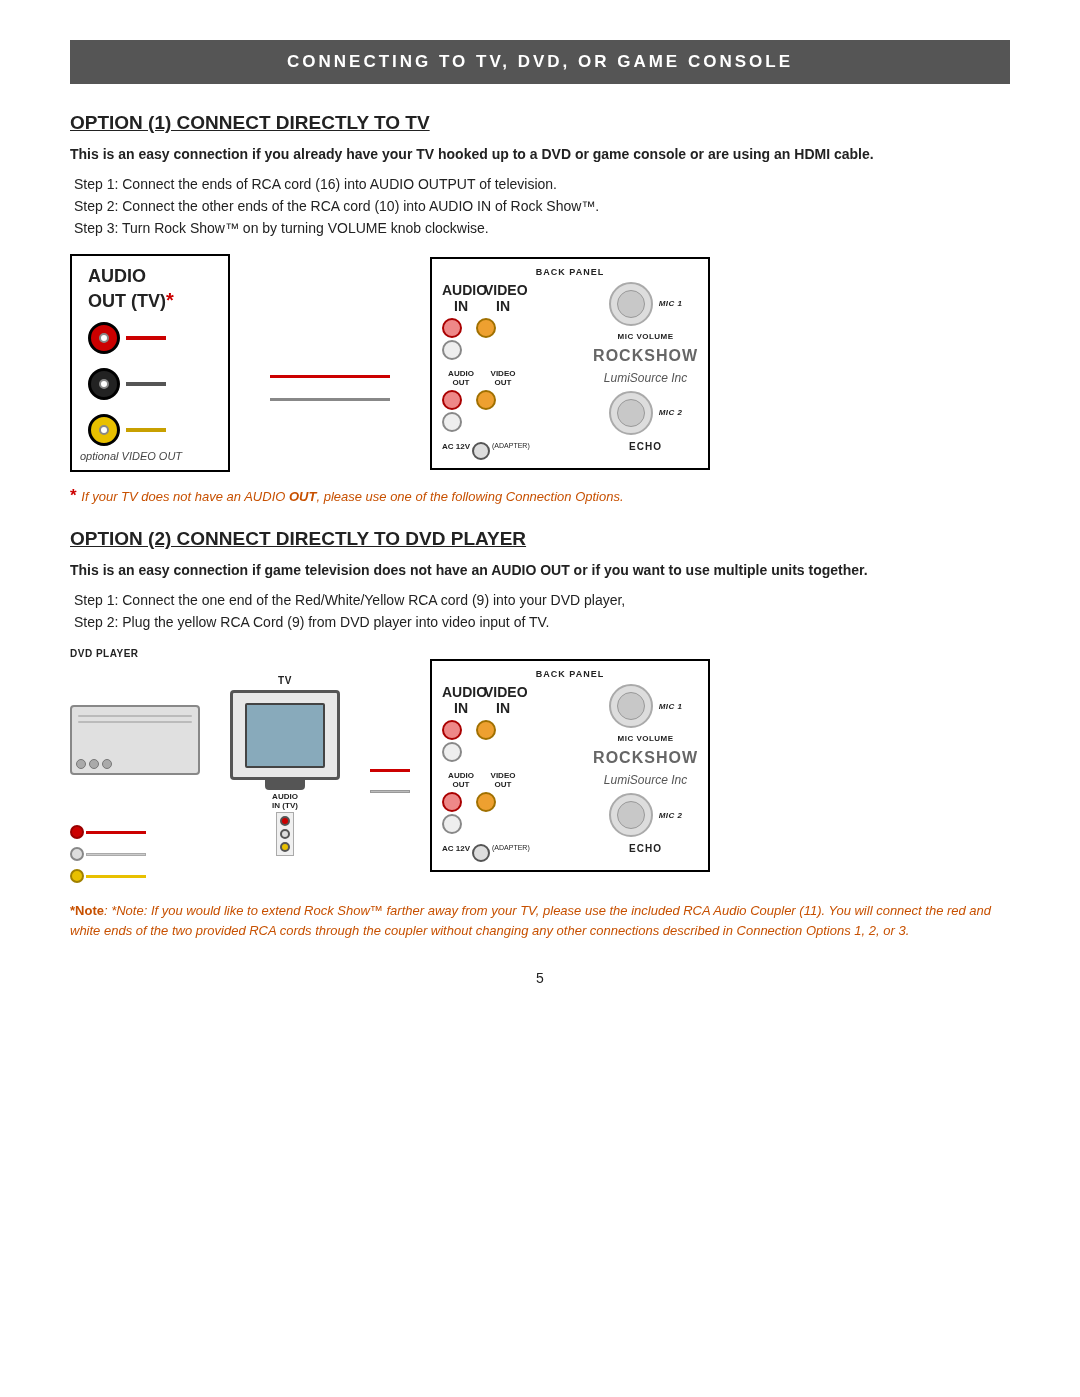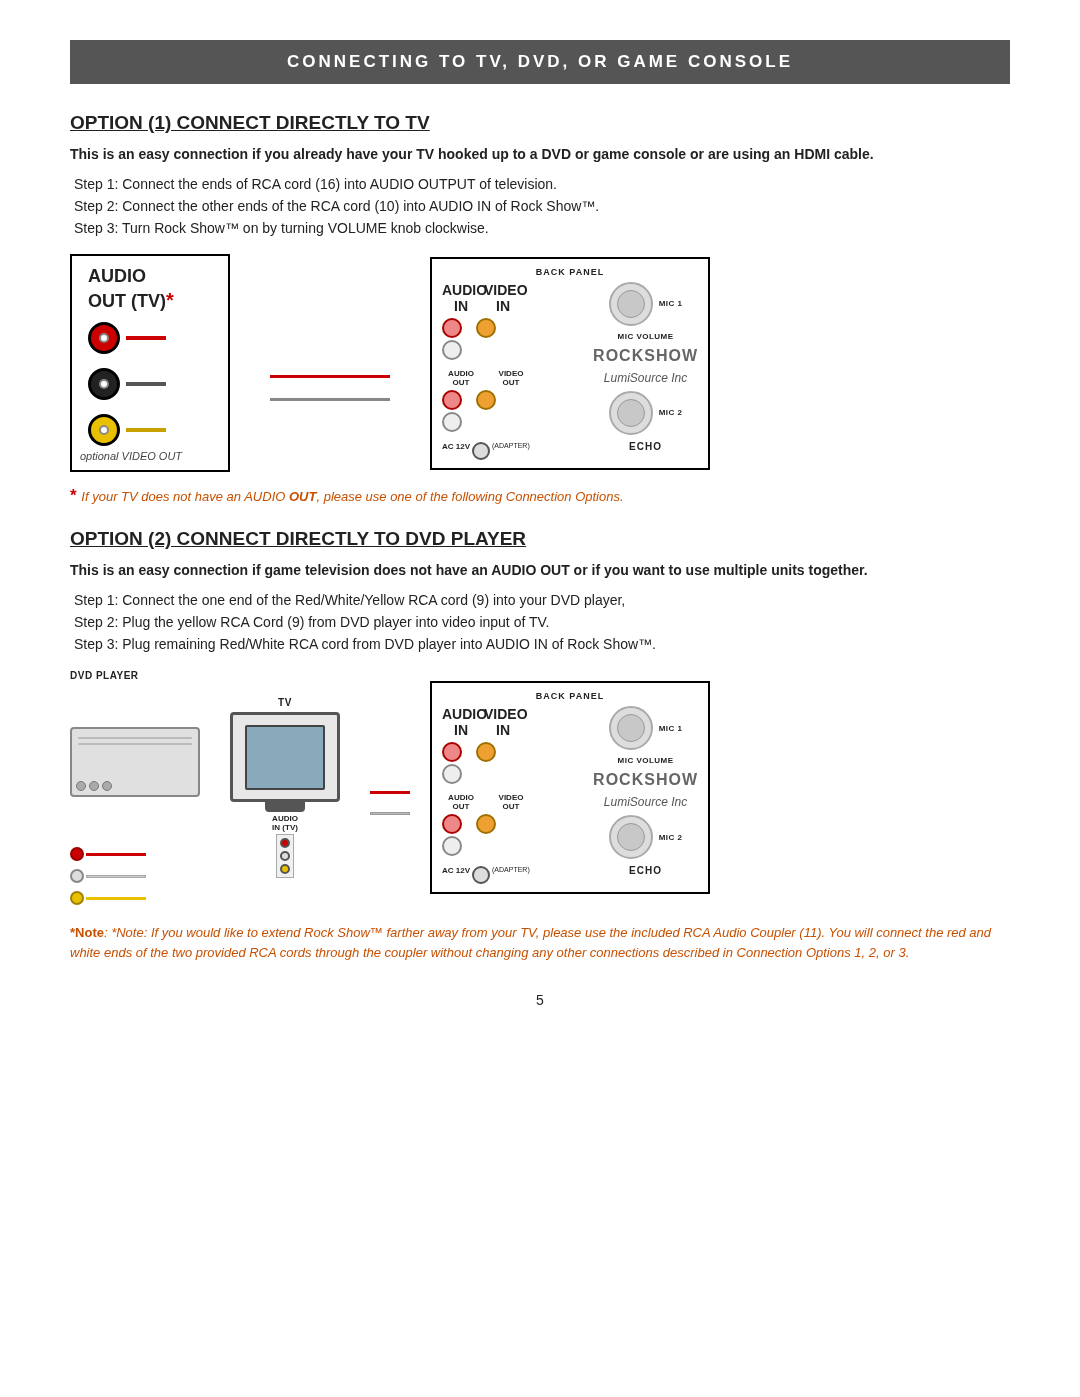--- a/index.html
+++ b/index.html
@@ -392,21 +392,21 @@
       border-radius: 50%;
       border: 2px solid #777;
       background: #ccc;
     }
     .fp-jack.red { background: #e88; border-color: #a00; }
     .fp-jack.white { background: #eee; border-color: #888; }
     .fp-jack.yellow { background: #eea030; border-color: #a07000; }
 
     .fp-out-labels {
       display: flex;
-      gap: 12px;
+      gap: 4px;
       margin-top: 2px;
     }
 
     .fp-out-label {
       font-size: 8px;
       font-weight: bold;
       text-transform: uppercase;
       width: 38px;
       text-align: center;
     }
@@ -437,20 +437,21 @@
       display: flex;
       align-items: center;
       gap: 6px;
     }
 
     .fp-mic-label {
       font-size: 8px;
       font-weight: bold;
       text-transform: uppercase;
       letter-spacing: 0.5px;
+      font-style: italic;
     }
 
     .fp-grill {
       width: 44px;
       height: 44px;
       border-radius: 50%;
       border: 2px solid #aaa;
       background: #ddd;
       display: flex;
       align-items: center;
@@ -616,21 +617,20 @@
       <span class="red-asterisk">* </span>
       <em>If your TV does not have an AUDIO <span class="bold-out">OUT</span>, please use one of the following Connection Options.</em>
     </div>
   </div>
 
   <div class="section-gap">
     <div class="section-title">OPTION (2) CONNECT DIRECTLY TO DVD PLAYER</div>
     <div class="bold-intro">This is an easy connection if game television does not have an AUDIO OUT or if you want to use multiple units together.</div>
     <div class="step">Step 1:  Connect the one end of the Red/White/Yellow RCA cord (9) into your DVD player,</div>
     <div class="step">Step 2:  Plug the yellow RCA Cord (9) from DVD player into video input of TV.</div>
-    <div class="step">Step 3:  Plug remaining Red/White RCA cord from DVD player into AUDIO IN of Rock Show™.</div>
 
     <div class="dvd-diagram-area">
 
       <div class="dvd-player-box">
         <div class="dvd-player-label">DVD PLAYER</div>
         <div class="dvd-player-body">
           <div class="dvd-lines">
             <div class="dvd-line"></div>
             <div class="dvd-line"></div>
           </div>

